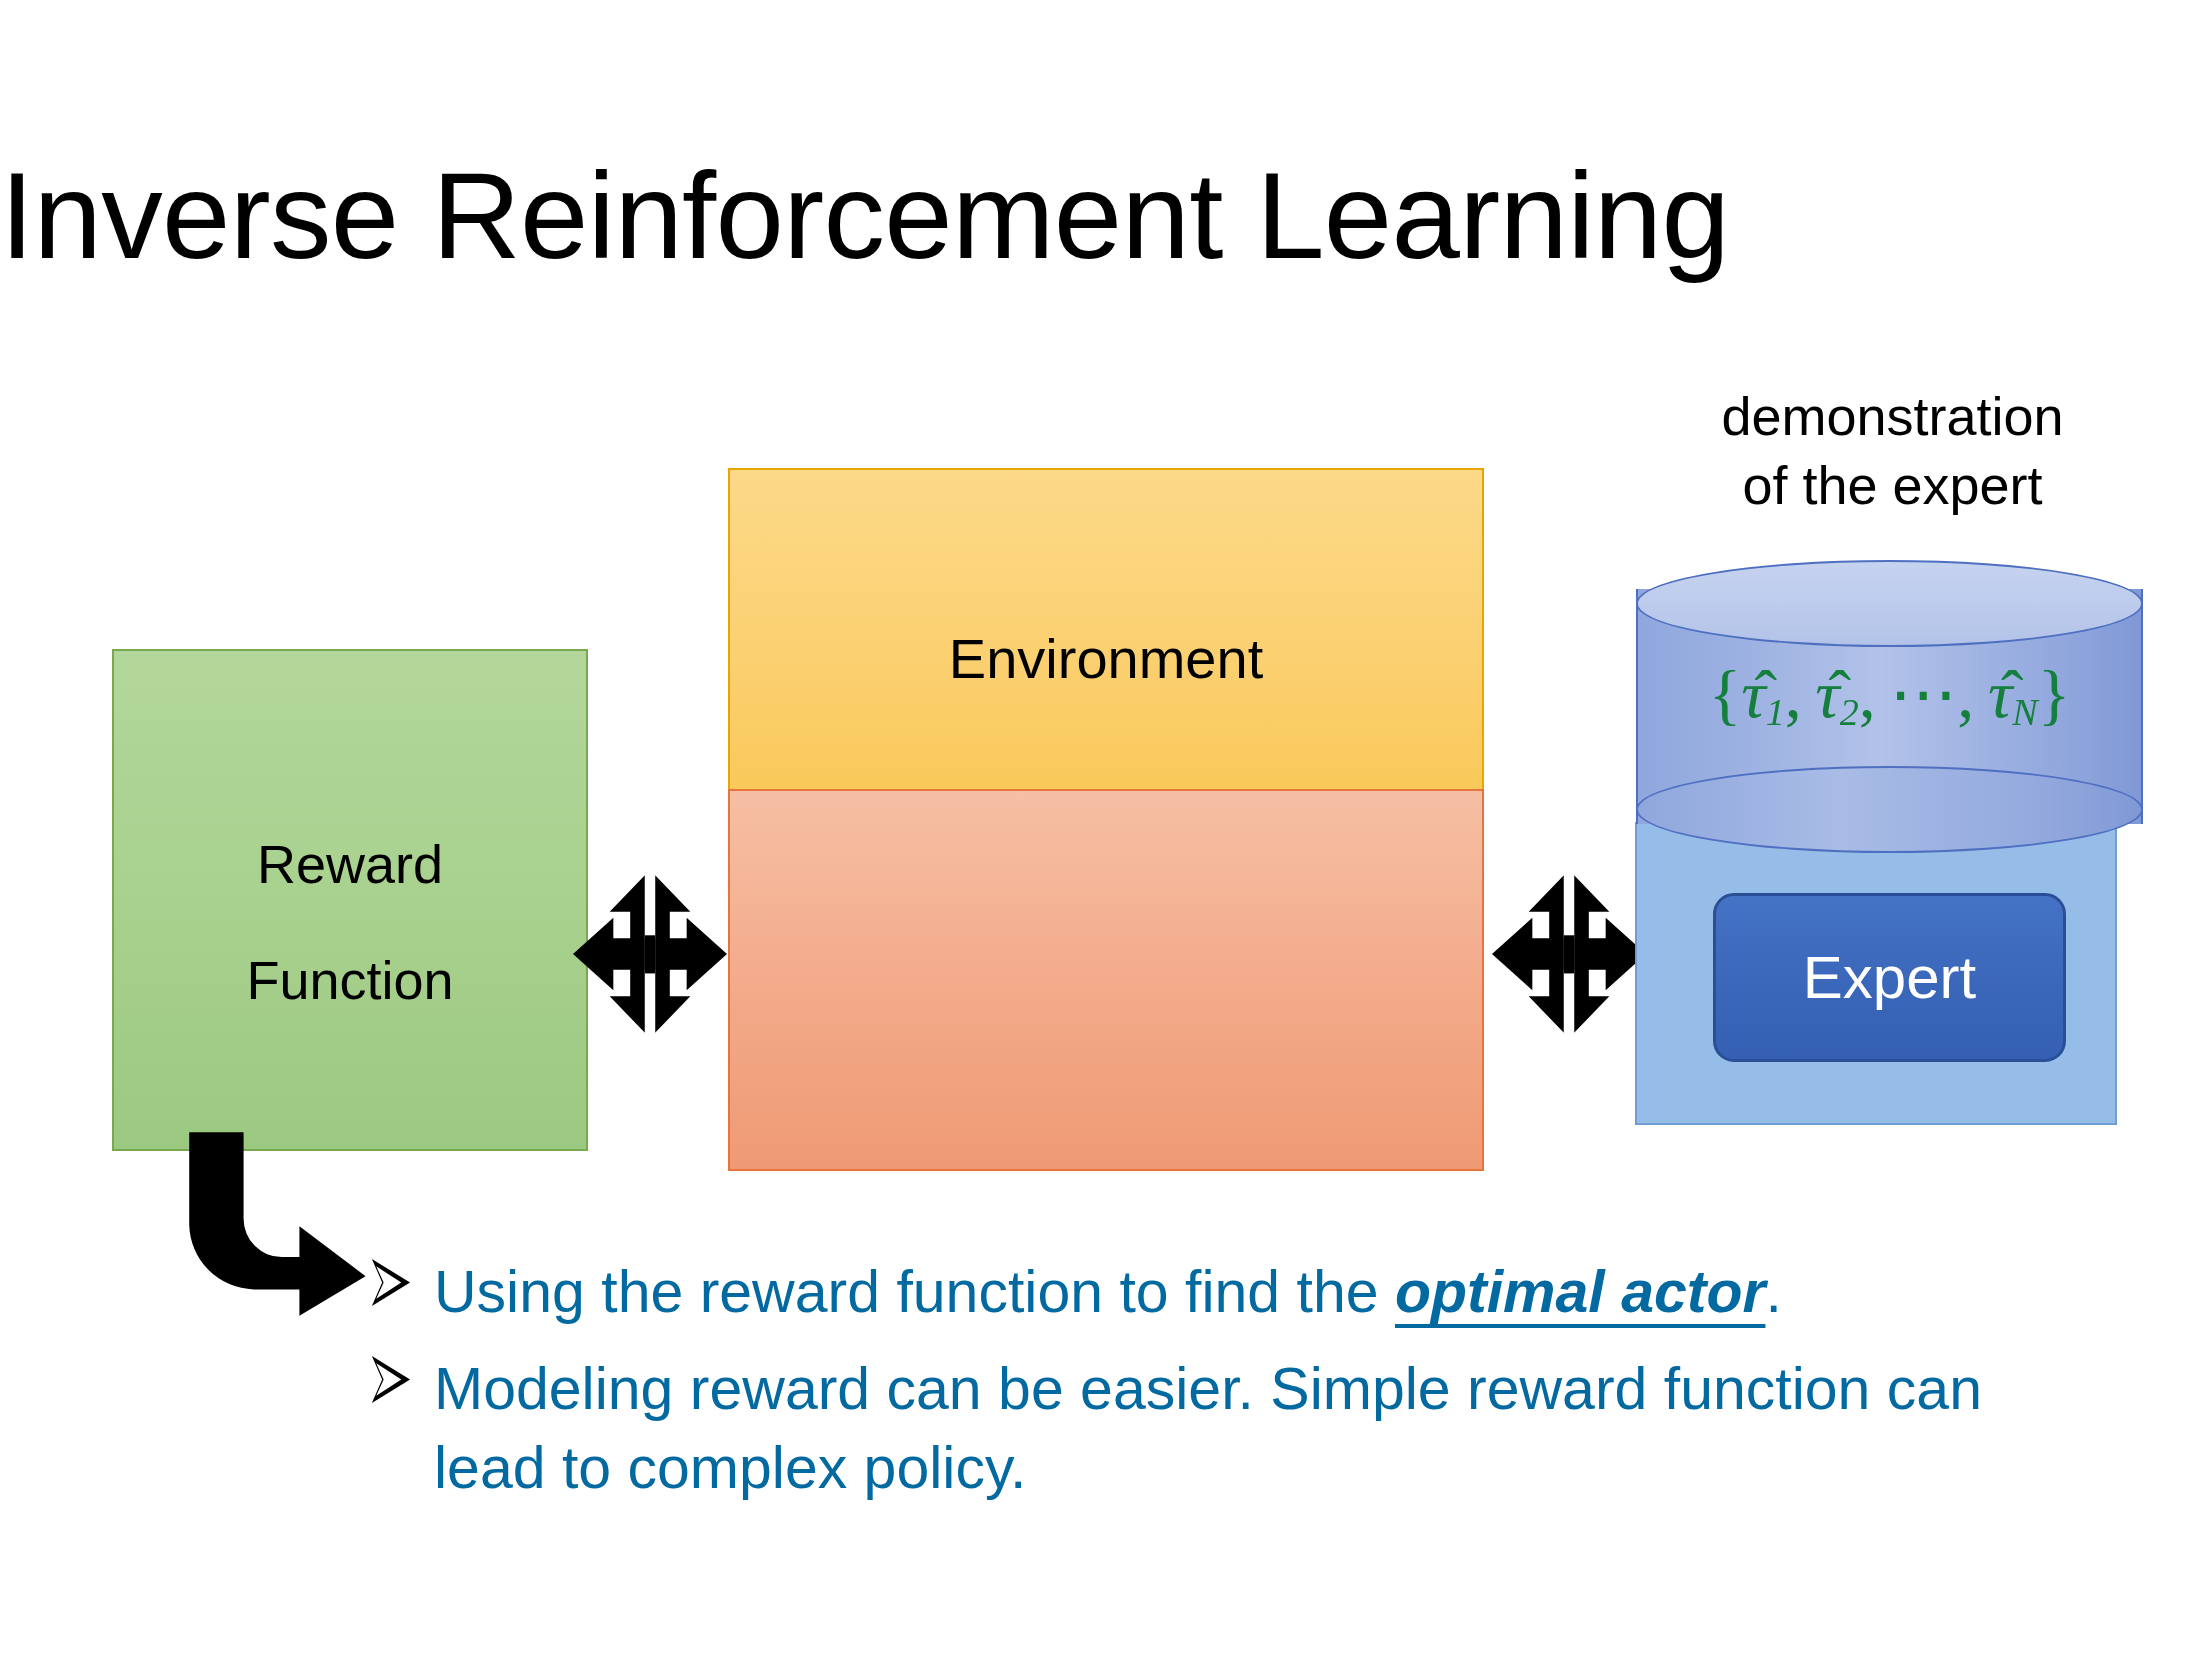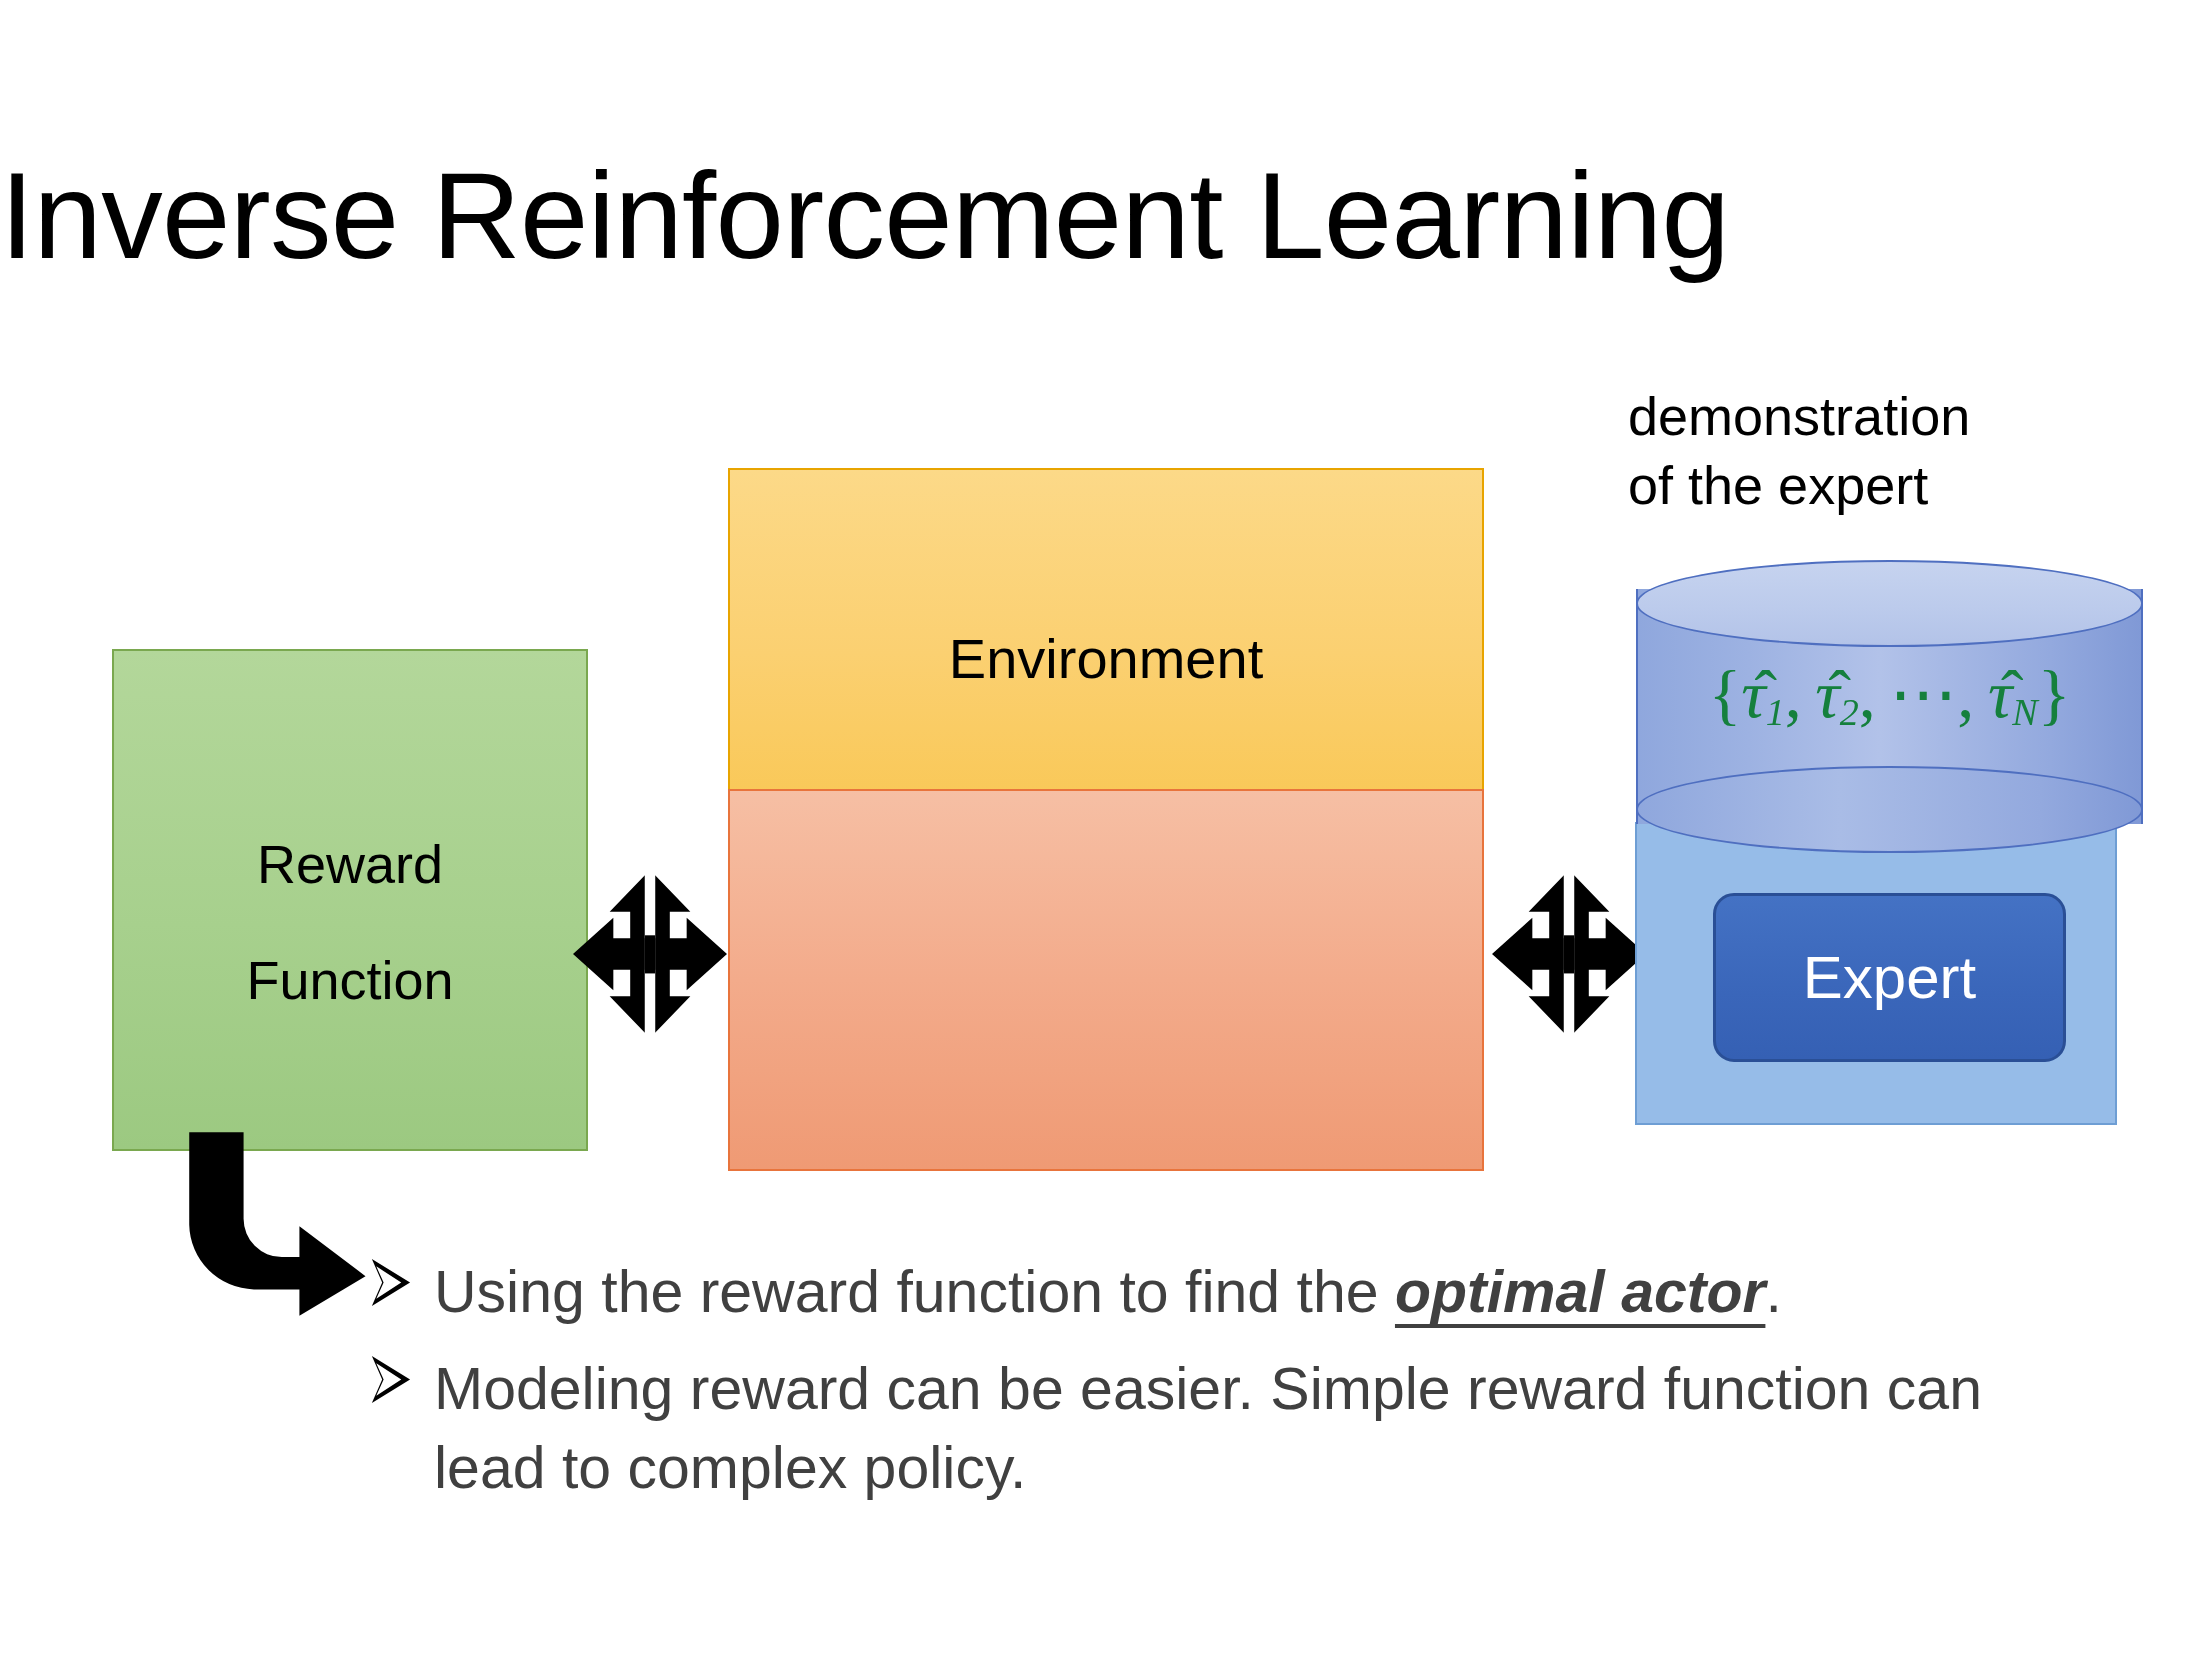--- a/index.html
+++ b/index.html
@@ -77,20 +77,21 @@
   }
 
   .box-label { pointer-events: none; margin-top: 45px; }
 
   
   #expert-caption {
     position: absolute;
     left: 1628px;
     top: 382px;
     width: 529px;
+    text-align: center;
     font-size: 54px;
     font-weight: 400;
     line-height: 1.28;
     color: #000000;
   }
 
   #expert-panel {
     position: absolute;
     left: 1635px;
     top: 822px;
@@ -192,21 +193,21 @@
     position: absolute;
     left: 366px;
     top: 1253px;
     width: 1727px;
   }
   .bullet-row {
     position: relative;
     display: block;
     font-size: 59px;
     line-height: 1.33;
-    color: #404040;
+    color: #0369a1;
     margin-bottom: 19px;
     padding-left: 68px;
   }
   .bullet-marker {
     position: absolute;
     left: 0;
     top: 2.9px;
     width: 47px;
     height: 53px;
     display: block;

